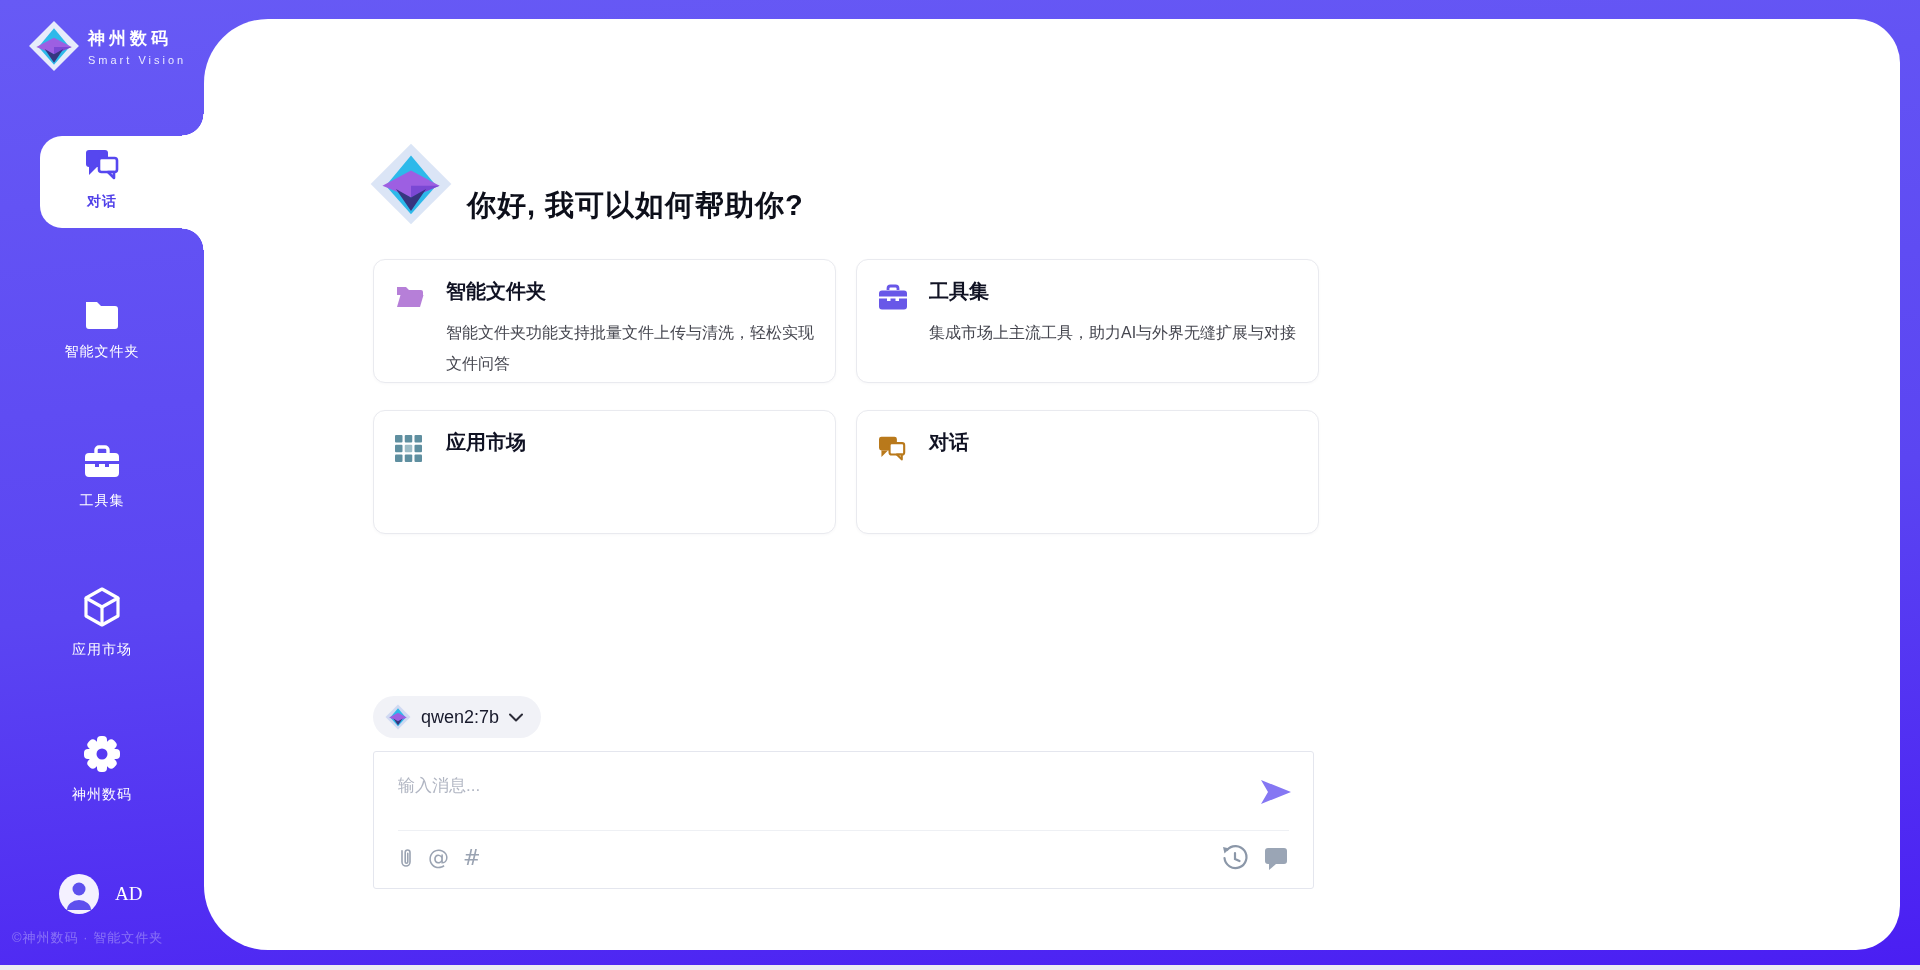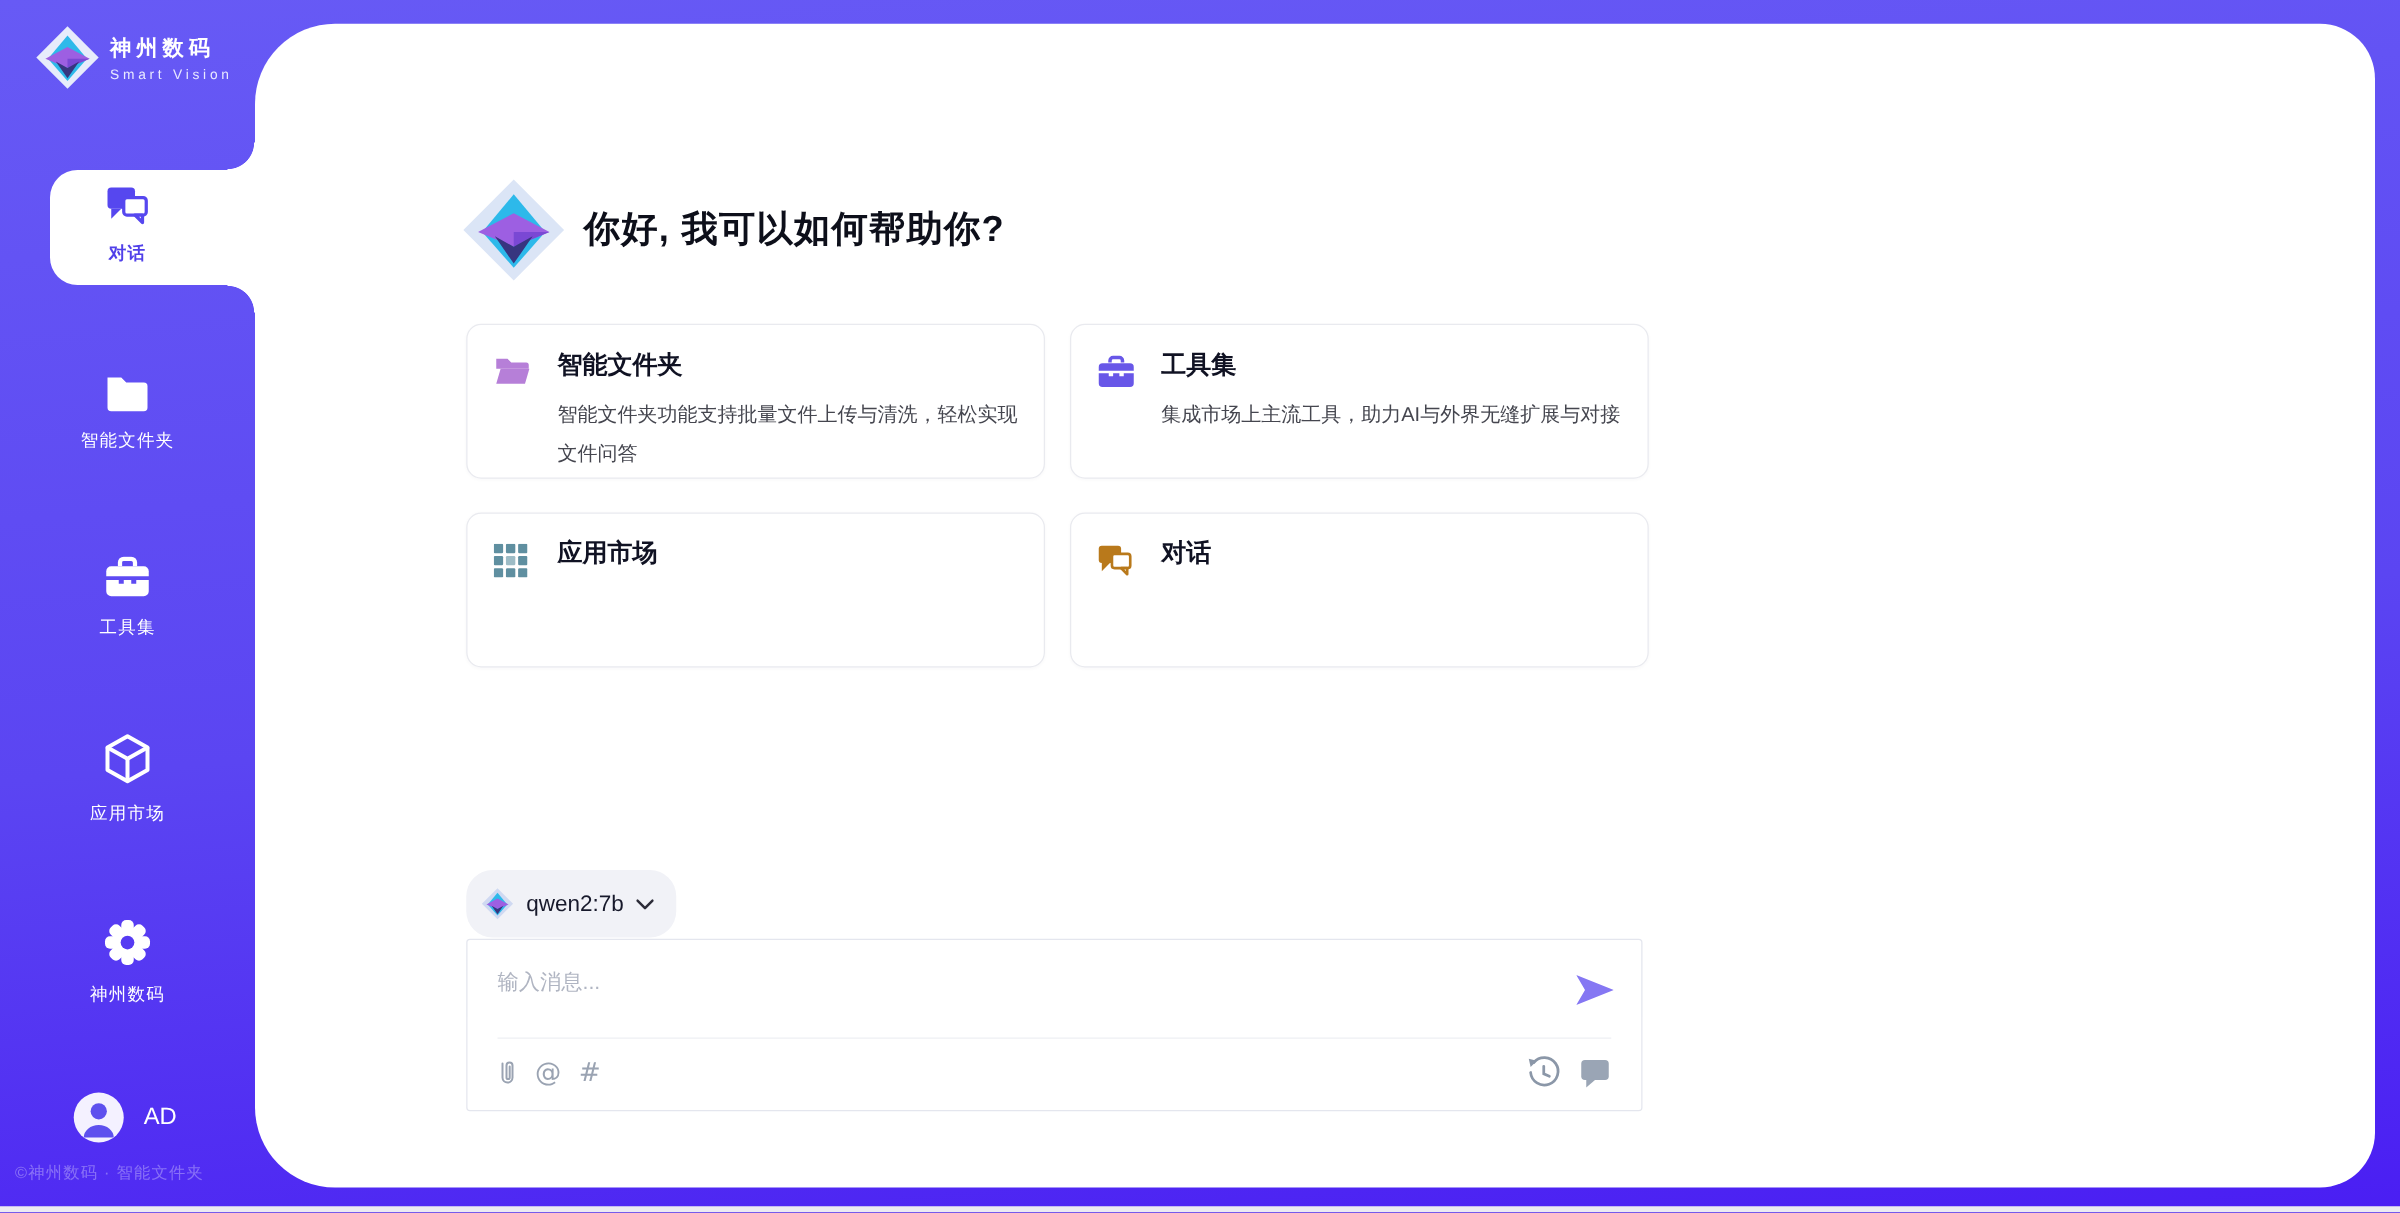--- a/index.html
+++ b/index.html
@@ -29,41 +29,41 @@
     position:absolute; left:40px; top:136px; width:164px; height:92px;
     background:#fff; border-radius:22px 0 0 22px;
   }
   .scoop{ position:absolute; left:182px; width:22px; height:22px; }
   .scoop.top{ top:114px; background:radial-gradient(circle 22px at 0 0, rgba(255,255,255,0) 0 21px, #fff 21.6px); }
   .scoop.bot{ top:228px; background:radial-gradient(circle 22px at 0 100%, rgba(255,255,255,0) 0 21px, #fff 21.6px); }
   .nav-item.active{ color:#5040e9; z-index:3; }
   .nav-item.active .nav-label{ color:#5040e9; font-weight:bold; }
   .user-row{ position:absolute; left:59px; top:874px; display:flex; align-items:center; gap:16px; }
   .avatar{ width:40px; height:40px; border-radius:50%; background:#f4f1ff; overflow:hidden; display:flex; align-items:flex-end; justify-content:center; }
-  .user-name{ color:#fff; font-size:19px; }
+  .user-name{ color:#fff; font-size:19px;font-family:Liberation Serif, serif; }
   .side-footer{ position:absolute; left:12px; top:929px; color:rgba(255,255,255,0.32); font-size:13px; letter-spacing:1px; }
   
-  .greeting{ position:absolute; left:369px; top:142px; display:flex; align-items:center; gap:14px; }
+  .greeting{ position:absolute; left:369px; top:142px; display:flex; align-items:flex-end; gap:14px; }
   .greeting-title{ font-size:29px; font-weight:bold; color:#0d0f1a; letter-spacing:1px; }
   
   .cards{
     position:absolute; left:373px; top:259px; width:946px;
     display:grid; grid-template-columns:463px 463px; grid-auto-rows:124px; gap:27px 20px;
   }
   .card{
     background:#fff; border:1px solid #e9eaef; border-radius:12px;
     padding:18px 22px 0 21px; position:relative; box-shadow:0 1px 3px rgba(25,28,60,0.03);
     cursor:pointer;
   }
   .card .card-icon{ position:absolute; left:21px; top:24px; }
   .card-title{ margin-left:51px; font-size:20px; font-weight:bold; color:#101223; }
   .card-desc{ margin-left:51px; margin-top:12px; width:372px; font-size:16px; color:#45464f; line-height:31px; }
   
   .model-pill{
-    position:absolute; left:373px; top:696px; height:54px; padding:0 18px 0 12px;
+    position:absolute; left:373px; top:696px; height:42px; padding:0 18px 0 12px;
     background:#f1f2f7; border-radius:21px; display:flex; align-items:center; gap:10px; cursor:pointer;
   }
   .model-name{ font-size:18px; color:#17192b; }
   
   .composer{
     position:absolute; left:373px; top:751px; width:941px; height:138px;
     background:#fff; border:1px solid #e4e6ee; border-radius:3px;
   }
   .composer-input{
     position:absolute; left:24px; top:14px; width:840px; height:40px;

